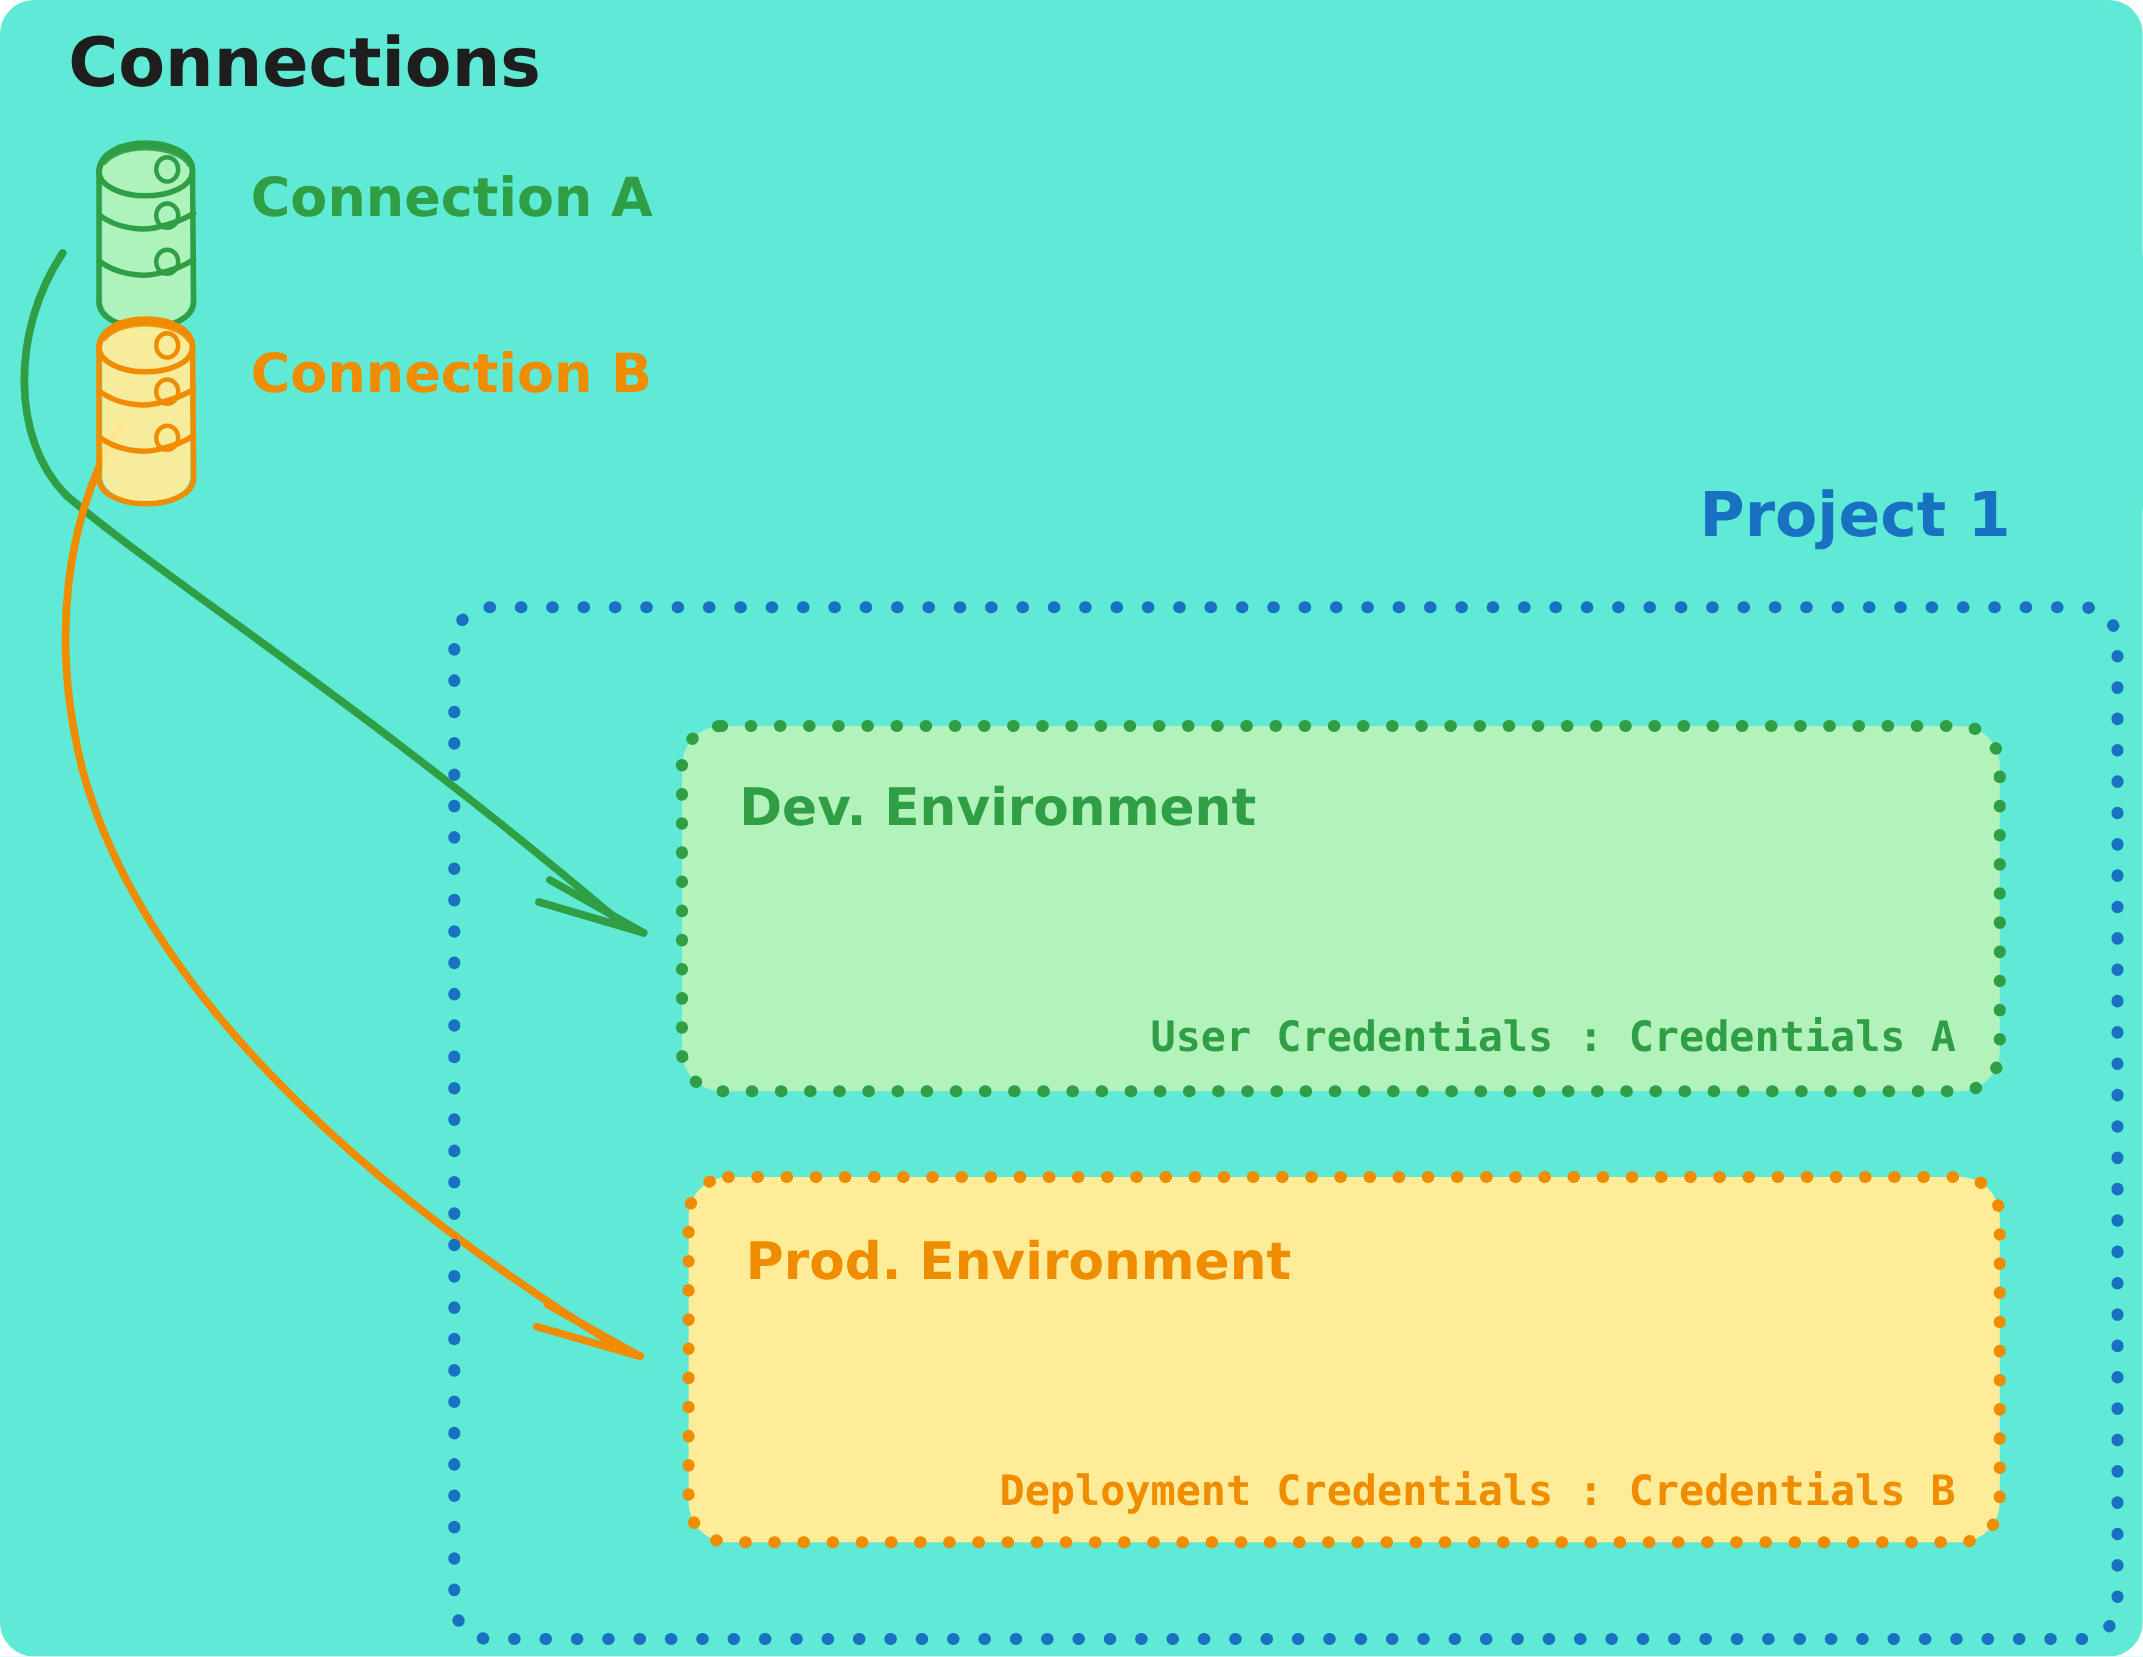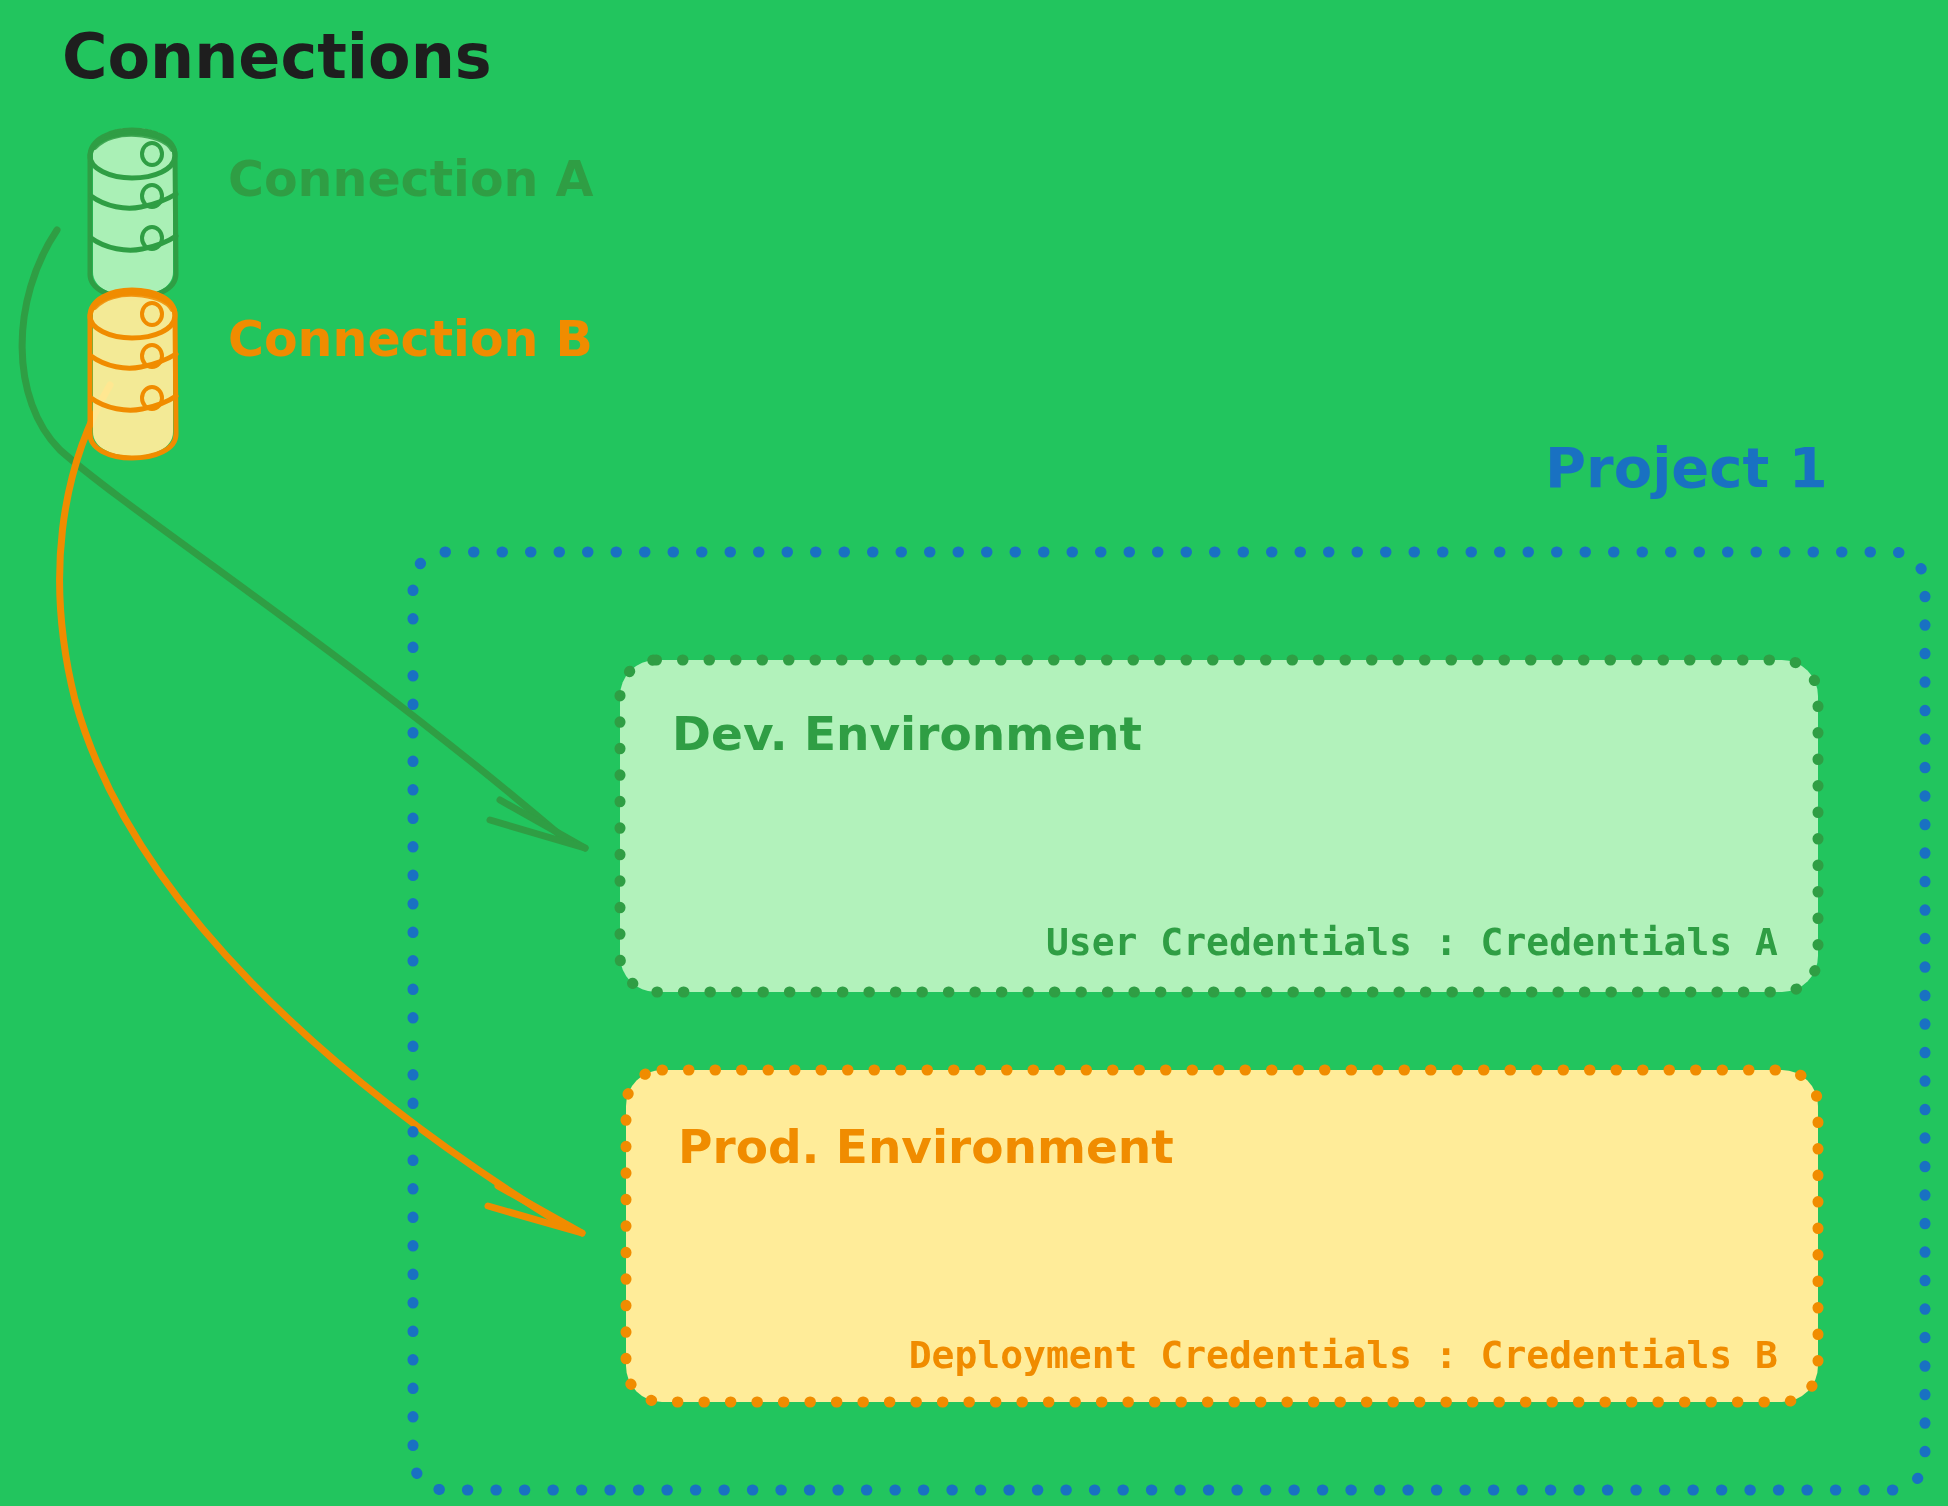--- a/index.html
+++ b/index.html
@@ -7,22 +7,23 @@
     padding: 0;
     background: #ffffff;
   }
   body {
     font-family: "DejaVu Sans", sans-serif;
   }
   #canvas {
     position: relative;
     width: 1948px;
     height: 1506px;
-    background: #22c55e;
+    background: #5eead4;
     overflow: hidden;
+    border-radius: 31px;
   }
   #diagram-svg {
     position: absolute;
     left: 0;
     top: 0;
     width: 1948px;
     height: 1506px;
   }
   .hand-text {
     font-family: "DejaVu Sans", sans-serif;

